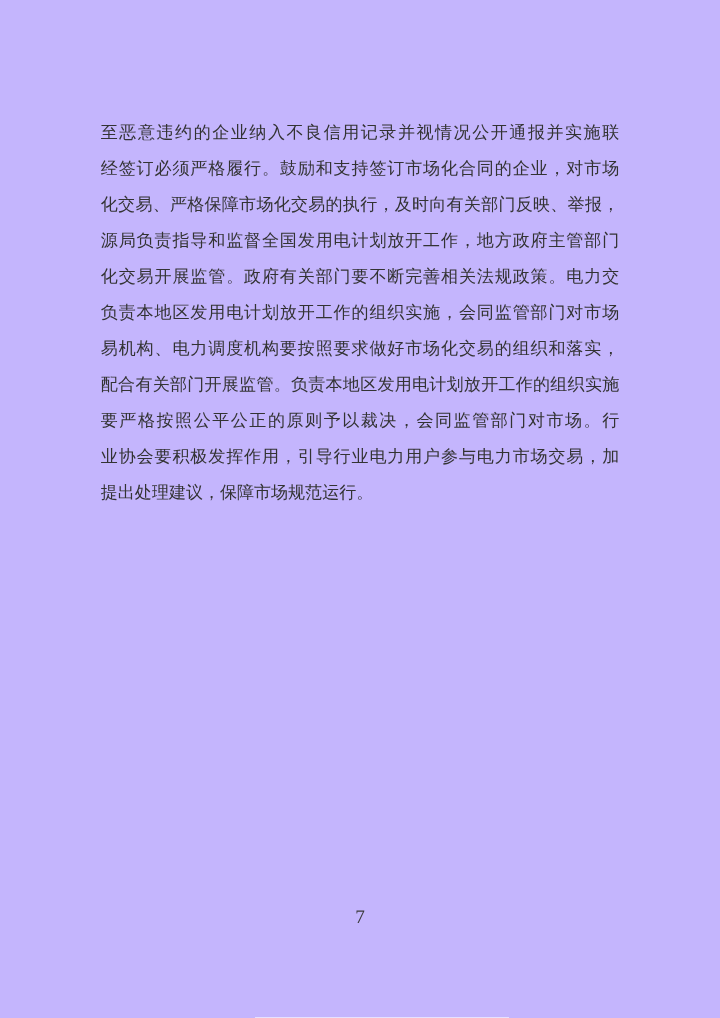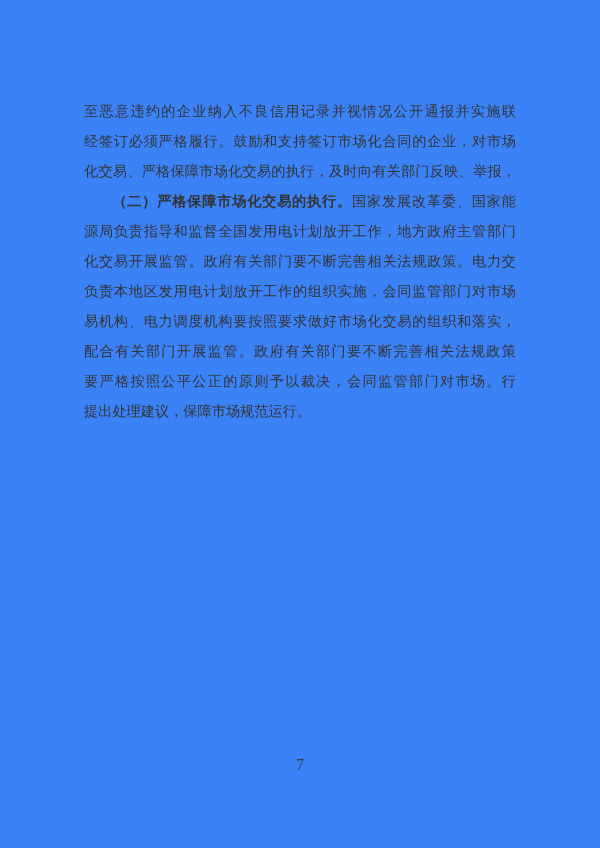--- a/index.html
+++ b/index.html
@@ -55,32 +55,32 @@
     width: 600px;
     text-align: center;
     font-size: 16px;
     line-height: 22px;
     color: #3a3a3a;
   }
 </style>
 </head>
 <body>
 
-<div class="page" style="background: #3b82f6;">
+<div class="page" style="background: #c4b5fd;">
   <div class="text-block" style="color: rgb(51, 51, 51);">
       <div class="paragraph">
         <div class="line"><span class="seg">至恶意违约的企业纳入不良信用记录并视情况公开通报并实施联</span></div>
         <div class="line"><span class="seg">经签订必须严格履行。鼓励和支持签订市场化合同的企业，对市场</span></div>
         <div class="line"><span class="seg">化交易、严格保障市场化交易的执行，及时向有关部门反映、举报，</span></div>
       </div>
       <div class="paragraph">
-        <div class="line indent"><span class="seg bold">（二）严格保障市场化交易的执行。</span><span class="seg">国家发展改革委、国家能</span></div>
         <div class="line"><span class="seg">源局负责指导和监督全国发用电计划放开工作，地方政府主管部门</span></div>
         <div class="line"><span class="seg">化交易开展监管。政府有关部门要不断完善相关法规政策。电力交</span></div>
         <div class="line"><span class="seg">负责本地区发用电计划放开工作的组织实施，会同监管部门对市场</span></div>
         <div class="line"><span class="seg">易机构、电力调度机构要按照要求做好市场化交易的组织和落实，</span></div>
-        <div class="line"><span class="seg">配合有关部门开展监管。政府有关部门要不断完善相关法规政策</span></div>
+        <div class="line"><span class="seg">配合有关部门开展监管。负责本地区发用电计划放开工作的组织实施</span></div>
         <div class="line"><span class="seg">要严格按照公平公正的原则予以裁决，会同监管部门对市场。行</span></div>
+        <div class="line"><span class="seg">业协会要积极发挥作用，引导行业电力用户参与电力市场交易，加</span></div>
         <div class="line last"><span class="seg">提出处理建议，保障市场规范运行。</span></div>
       </div>
     </div>
   <div class="page-number">7</div>
 </div>
 
 </body></html>

